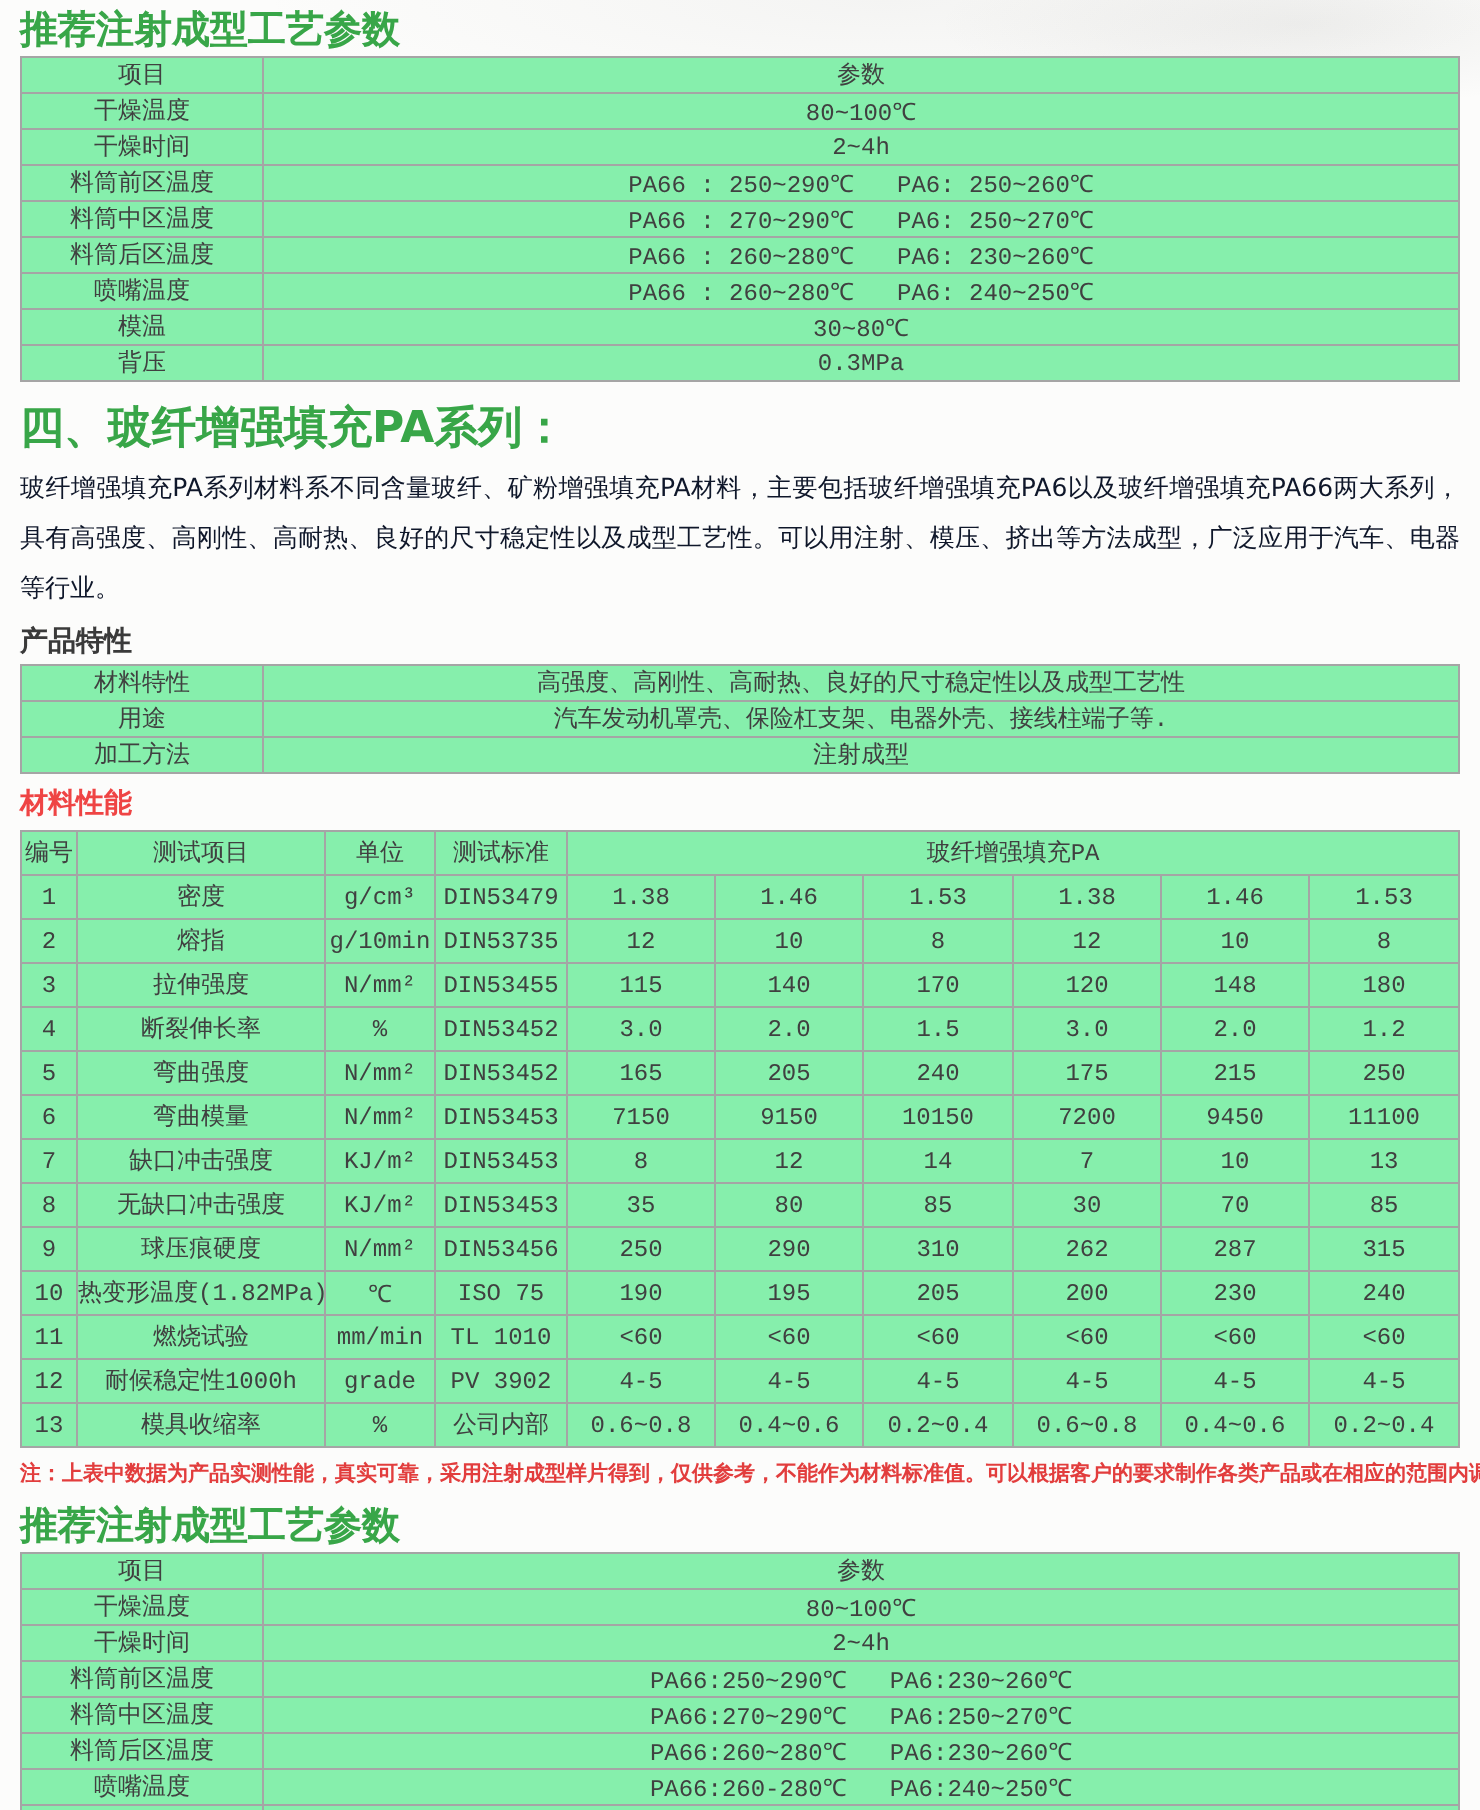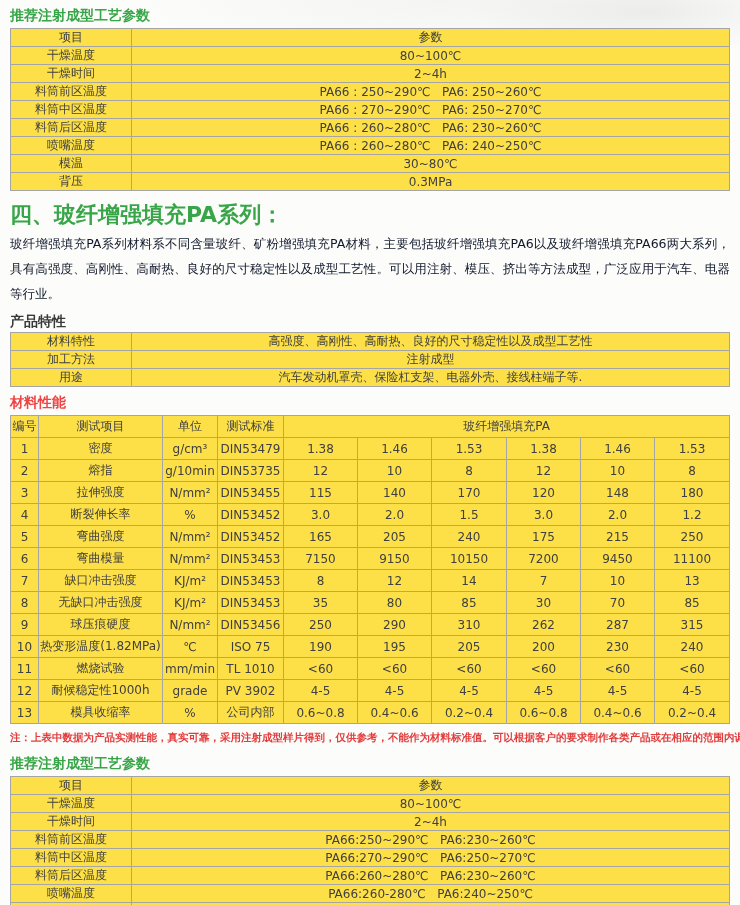--- a/index.html
+++ b/index.html
@@ -12,42 +12,42 @@
   body::before{
     content:"";position:absolute;left:0;top:0;width:740px;height:120px;
     background:
       radial-gradient(ellipse 260px 60px at 88% 10%, rgba(120,120,115,0.10), transparent 70%),
       radial-gradient(ellipse 420px 80px at 60% 0%, rgba(140,140,135,0.07), transparent 75%);
     pointer-events:none;
   }
   .page{position:relative;padding:6px 10px 0 10px;}
 
   .h-green{
-    font-size:14px;font-weight:bold;color:#38a648;
+    font-size:19px;font-weight:bold;color:#38a648;
     margin:0 0 4px 0;line-height:18px;
   }
   .h-section{
     font-size:22px;font-weight:bold;color:#38a648;
     margin:12px 0 0 0;line-height:24px;
   }
   .para{
     margin:4px 0 0 0;width:720px;
     font-size:12.5px;line-height:25px;color:#0f172a;
     text-align:justify;
   }
   .h-dark{
     font-size:14px;font-weight:bold;color:#3a3a3a;
     margin:6px 0 0 0;line-height:18px;
   }
   .h-green2{
     font-size:14px;font-weight:bold;color:#ef4444;
     margin:6px 0 0 0;line-height:18px;
   }
 
-  table{border-collapse:collapse;table-layout:fixed;width:720px;background:#fde047;}
+  table{border-collapse:collapse;table-layout:fixed;width:720px;background:#86efac;font-family:Liberation Mono, monospace;}
   td,th{
     border:1px solid #a5a5a5;
     font-size:12px;font-weight:normal;color:#404040;
     text-align:center;vertical-align:middle;
     padding:0;overflow:hidden;
   }
 
   
   .kv{margin-top:2px;}
   .kv td{height:16px;}
@@ -130,26 +130,26 @@
     <colgroup>
         <col style="width:121px">
         <col>
       </colgroup>
     <tbody>
         <tr>
           <td class="c-label">材料特性</td>
           <td class="c-value">高强度、高刚性、高耐热、良好的尺寸稳定性以及成型工艺性</td>
         </tr>
         <tr>
+          <td class="c-label">用途</td>
+          <td class="c-value">汽车发动机罩壳、保险杠支架、电器外壳、接线柱端子等.</td>
+        </tr>
+        <tr>
           <td class="c-label">加工方法</td>
           <td class="c-value">注射成型</td>
-        </tr>
-        <tr>
-          <td class="c-label">用途</td>
-          <td class="c-value">汽车发动机罩壳、保险杠支架、电器外壳、接线柱端子等.</td>
         </tr>
       </tbody>
   </table>
 
   <h3 class="h-green2">材料性能</h3>
 
   <table class="perf">
     <colgroup>
       <col style="width:28px">
         <col style="width:124px">

